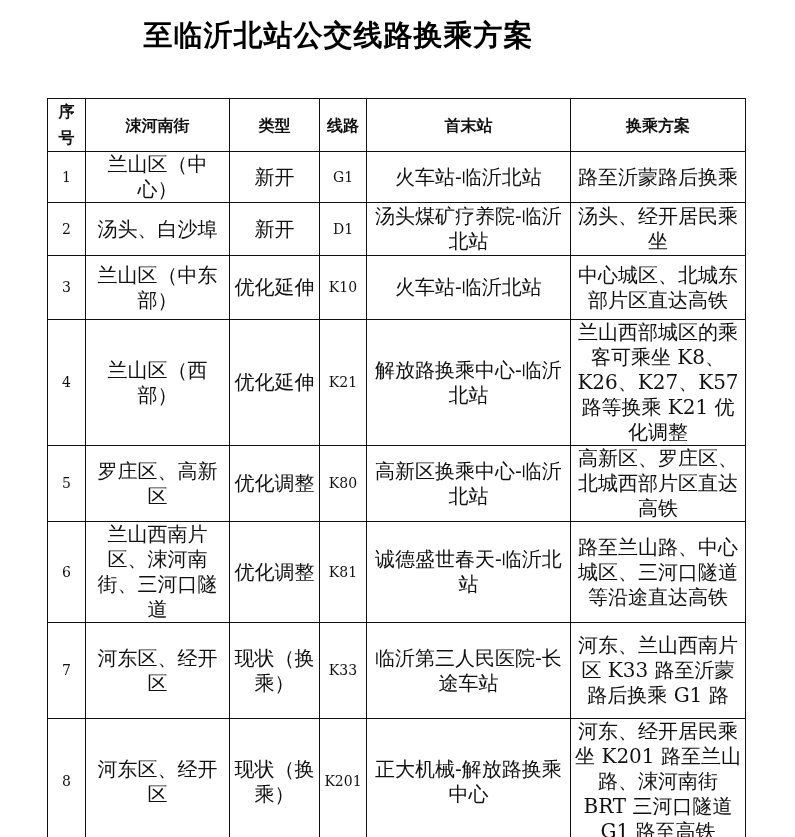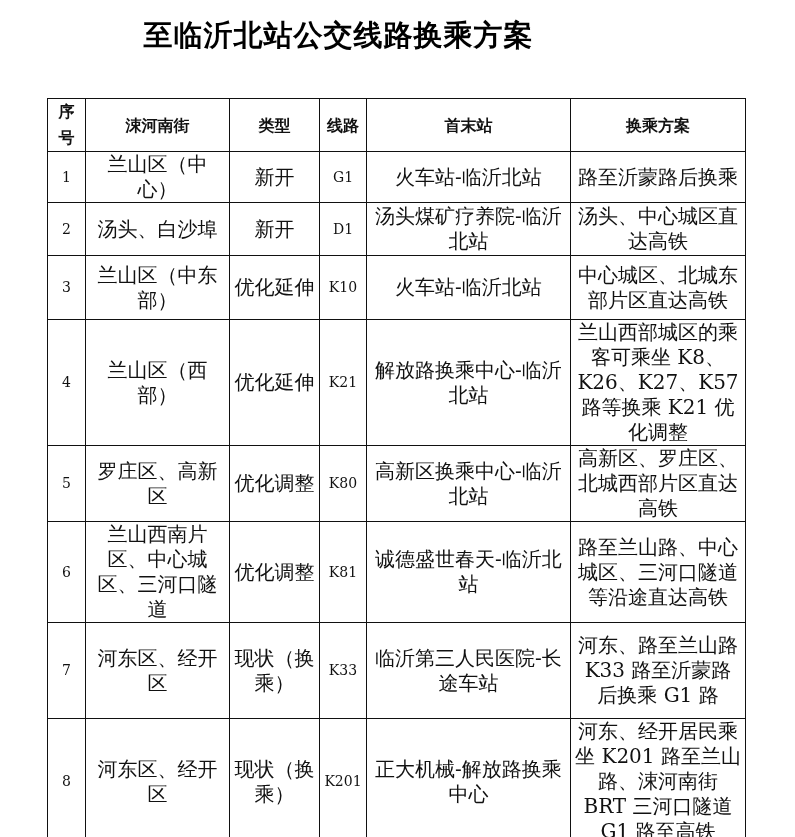--- a/index.html
+++ b/index.html
@@ -60,21 +60,21 @@
       <td class="mono">G1</td>
       <td>火车站-临沂北站</td>
       <td>路至沂蒙路后换乘</td>
     </tr>
     <tr style="height:53px">
       <td class="mono">2</td>
       <td>汤头、白沙埠</td>
       <td>新开</td>
       <td class="mono">D1</td>
       <td>汤头煤矿疗养院-临沂北站</td>
-      <td>汤头、中心城区直达高铁</td>
+      <td>汤头、经开居民乘坐</td>
     </tr>
     <tr style="height:64px">
       <td class="mono">3</td>
       <td>兰山区（中东部）</td>
       <td>优化延伸</td>
       <td class="mono">K10</td>
       <td>火车站-临沂北站</td>
       <td>中心城区、北城东部片区直达高铁</td>
     </tr>
     <tr style="height:117px">
@@ -88,33 +88,33 @@
     <tr style="height:64px">
       <td class="mono">5</td>
       <td>罗庄区、高新区</td>
       <td>优化调整</td>
       <td class="mono">K80</td>
       <td>高新区换乘中心-临沂北站</td>
       <td>高新区、罗庄区、北城西部片区直达高铁</td>
     </tr>
     <tr style="height:95px">
       <td class="mono">6</td>
-      <td>兰山西南片区、中心城区、三河口隧道</td>
+      <td>兰山西南片区、涑河南街、三河口隧道</td>
       <td>优化调整</td>
       <td class="mono">K81</td>
       <td>诚德盛世春天-临沂北站</td>
       <td>路至兰山路、中心城区、三河口隧道等沿途直达高铁</td>
     </tr>
     <tr style="height:96px">
       <td class="mono">7</td>
       <td>河东区、经开区</td>
       <td>现状（换乘）</td>
       <td class="mono">K33</td>
       <td>临沂第三人民医院-长途车站</td>
-      <td>河东、路至兰山路 K33 路至沂蒙路后换乘 G1 路</td>
+      <td>河东、兰山西南片区 K33 路至沂蒙路后换乘 G1 路</td>
     </tr>
     <tr style="height:126px">
       <td class="mono">8</td>
       <td>河东区、经开区</td>
       <td>现状（换乘）</td>
       <td class="mono">K201</td>
       <td>正大机械-解放路换乘中心</td>
       <td>河东、经开居民乘坐 K201 路至兰山路、涑河南街 BRT 三河口隧道 G1 路至高铁</td>
     </tr>
   </tbody>

